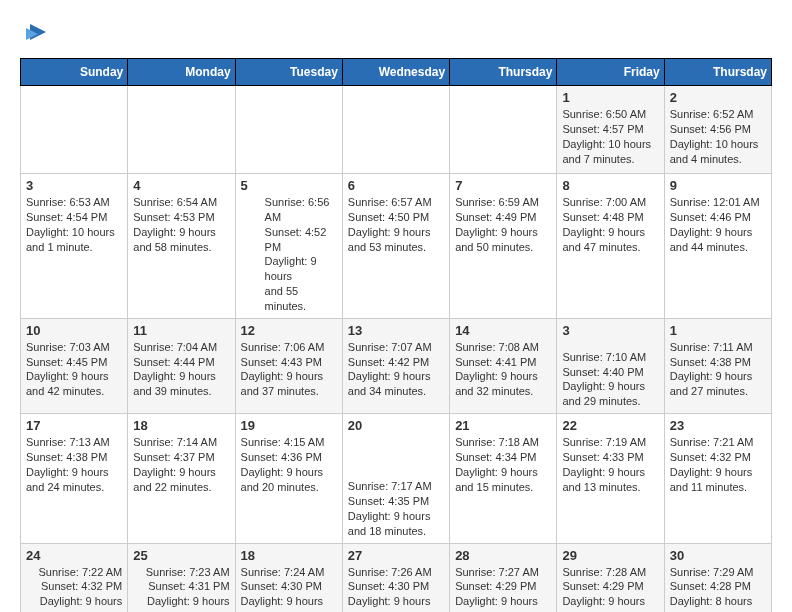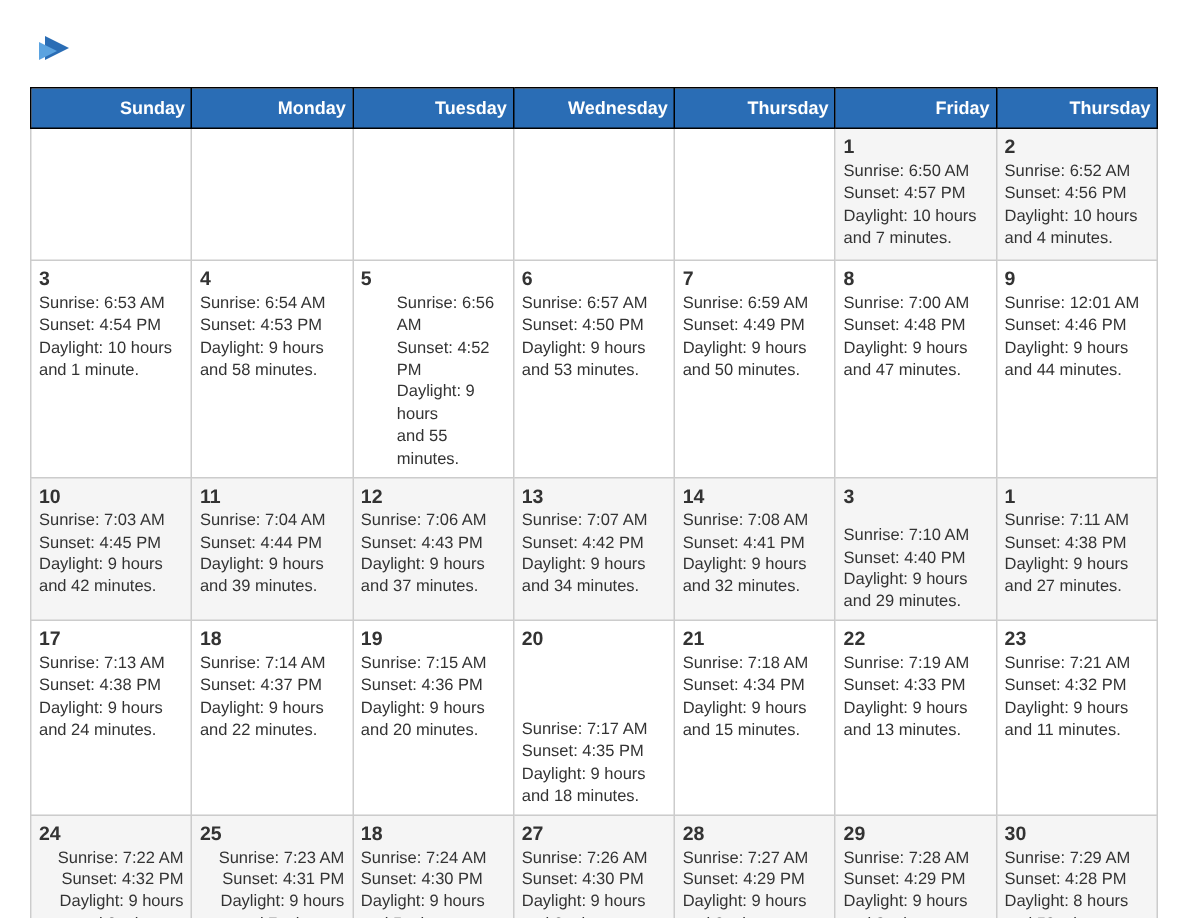--- a/index.html
+++ b/index.html
@@ -255,21 +255,21 @@
         </td>
         <td>
           <span class="day-num">18</span>
           <div class="day-info" style="white-space: pre-line;">Sunrise: 7:14 AM
 Sunset: 4:37 PM
 Daylight: 9 hours
 and 22 minutes.</div>
         </td>
         <td>
           <span class="day-num">19</span>
-          <div class="day-info" style="white-space: pre-line;">Sunrise: 7:15 AM
+          <div class="day-info" style="white-space: pre-line;">Sunrise: 4:15 AM
 Sunset: 4:36 PM
 Daylight: 9 hours
 and 20 minutes.</div>
         </td>
         <td>
           <span class="day-num">20</span>
           <div class="day-info" style="white-space: pre-line; margin-top: 46px;">Sunrise: 7:17 AM
 Sunset: 4:35 PM
 Daylight: 9 hours
 and 18 minutes.</div>

